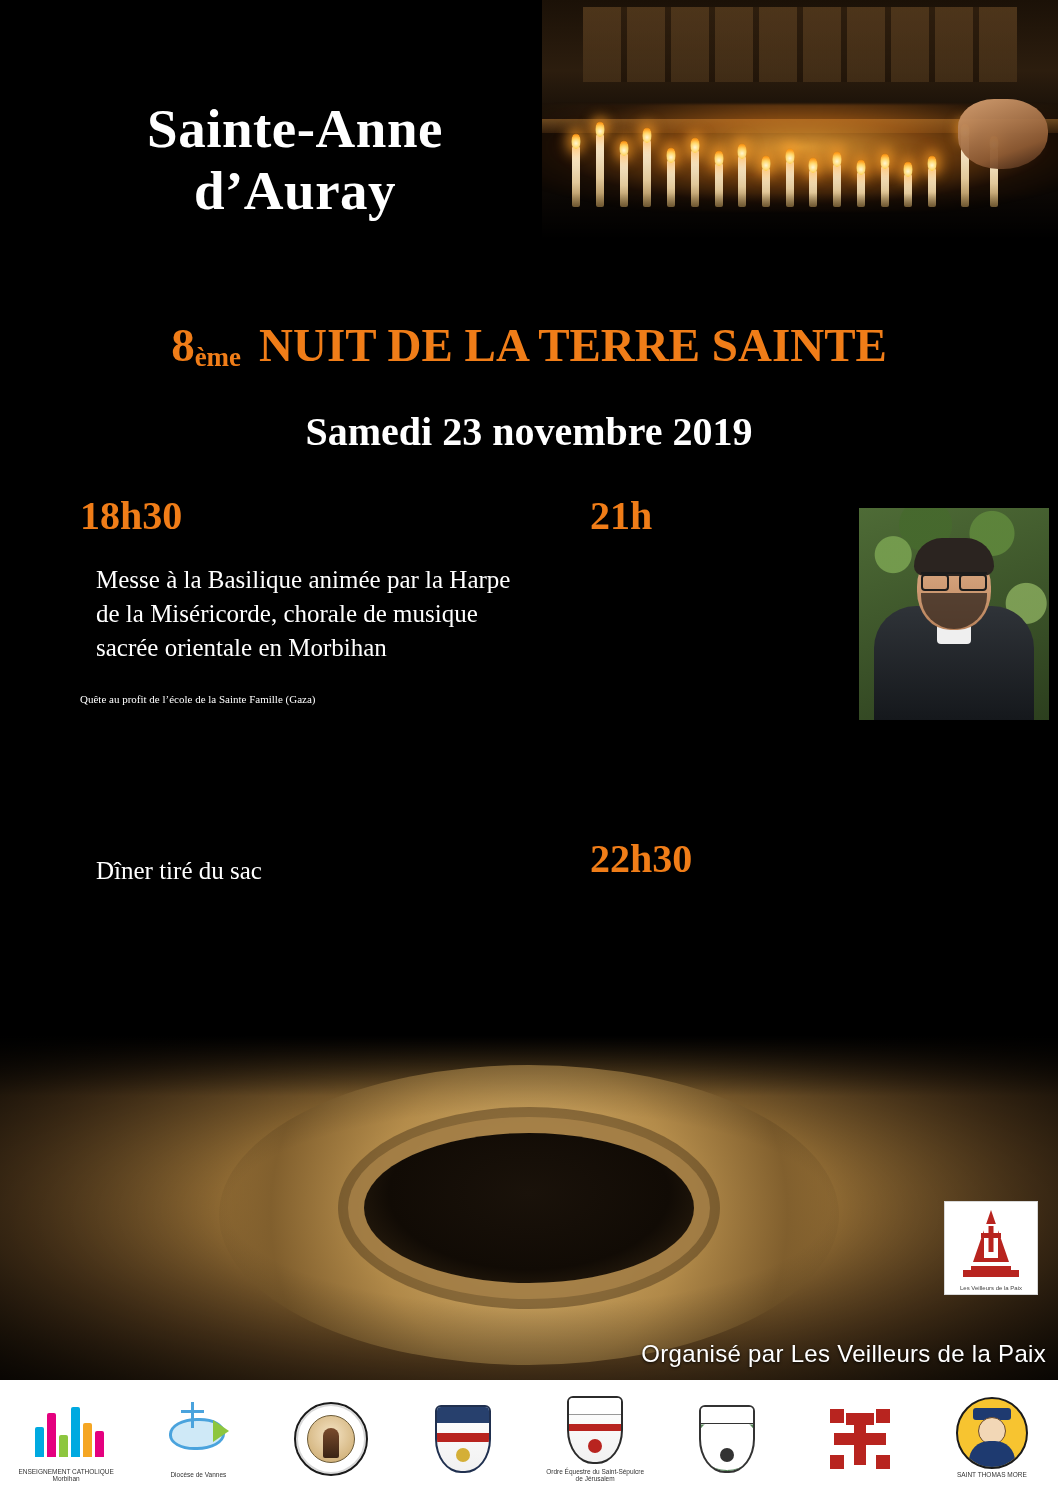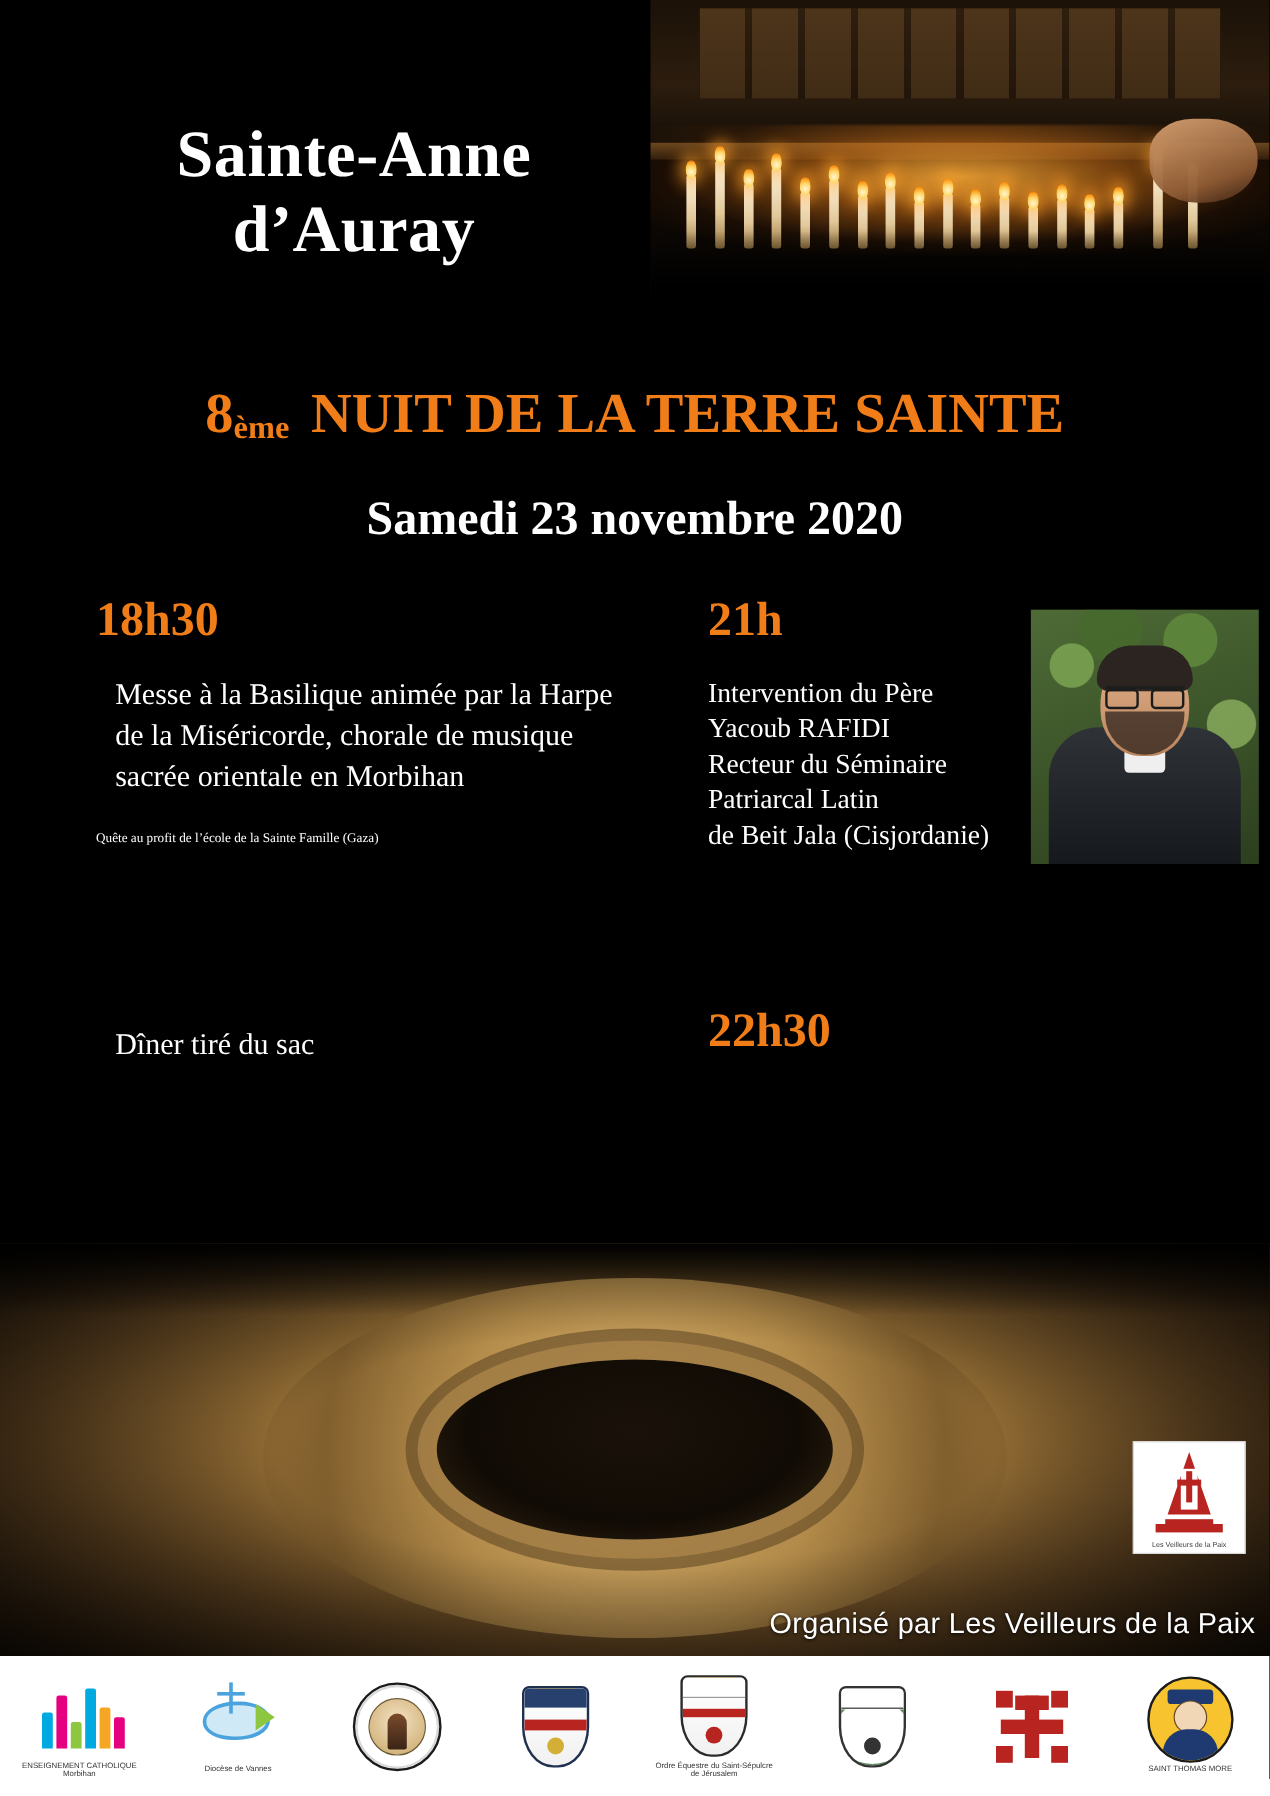--- a/index.html
+++ b/index.html
@@ -582,37 +582,30 @@
 
   <div class="title">
     <div>Sainte-Anne</div>
     <div>d’Auray</div>
   </div>
 
   <div class="headline">
     <span class="num">8</span><span class="ord">ème</span><span class="main">NUIT DE LA TERRE SAINTE</span>
   </div>
 
-  <div class="subheadline">Samedi 23 novembre 2020</div>
+  <div class="subheadline">Samedi 23 novembre 2019</div>
 
   <div class="col-left">
     <p class="slot-time">18h30</p>
     <p class="slot-body">Messe à la Basilique animée par la Harpe de la Miséricorde, chorale de musique sacrée orientale en Morbihan</p>
     <p class="slot-note">Quête au profit de l’école de la Sainte Famille (Gaza)</p>
   </div>
 
   <div class="col-right">
     <p class="slot-time">21h</p>
-    <div class="speaker-text">
-      <div>Intervention du Père</div>
-      <div>Yacoub RAFIDI</div>
-      <div>Recteur du Séminaire</div>
-      <div>Patriarcal Latin</div>
-      <div>de Beit Jala (Cisjordanie)</div>
-    </div>
   </div>
 
   <div class="speaker-photo">
     <div class="foliage"></div>
     <div class="body"></div>
     <div class="collar"></div>
     <div class="head"></div>
     <div class="hair"></div>
     <div class="beard"></div>
     <div class="glasses"></div>

